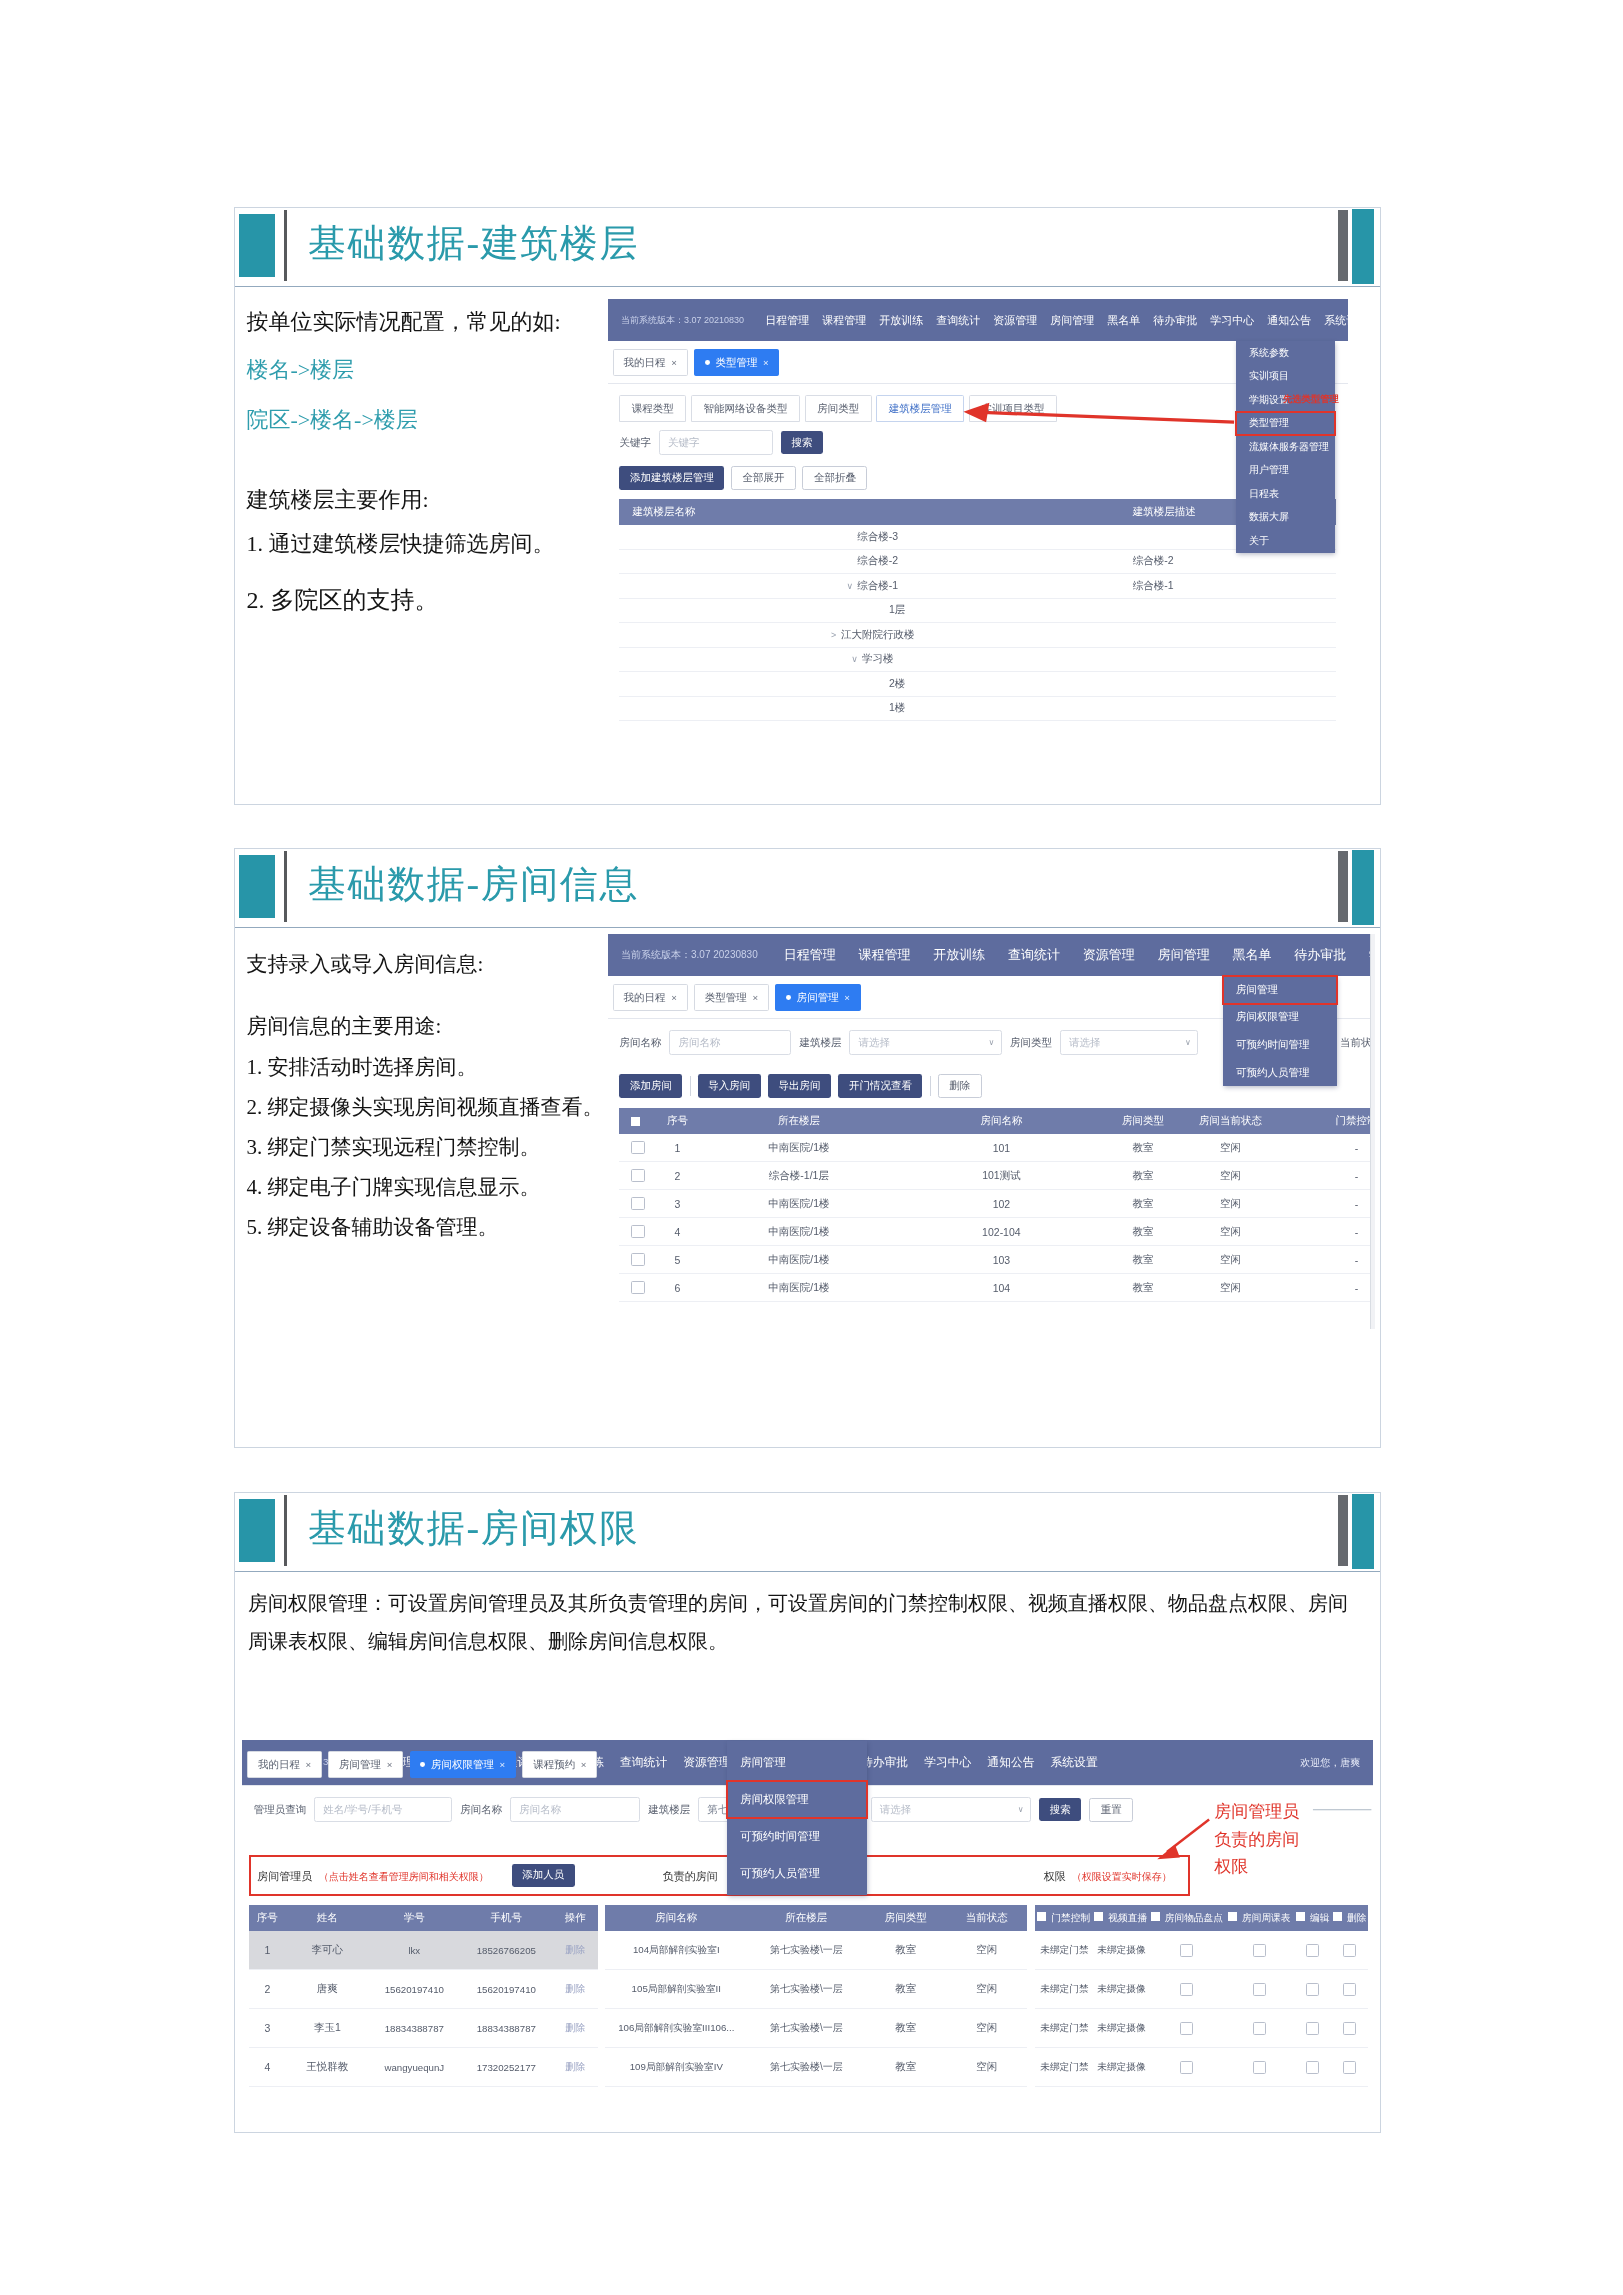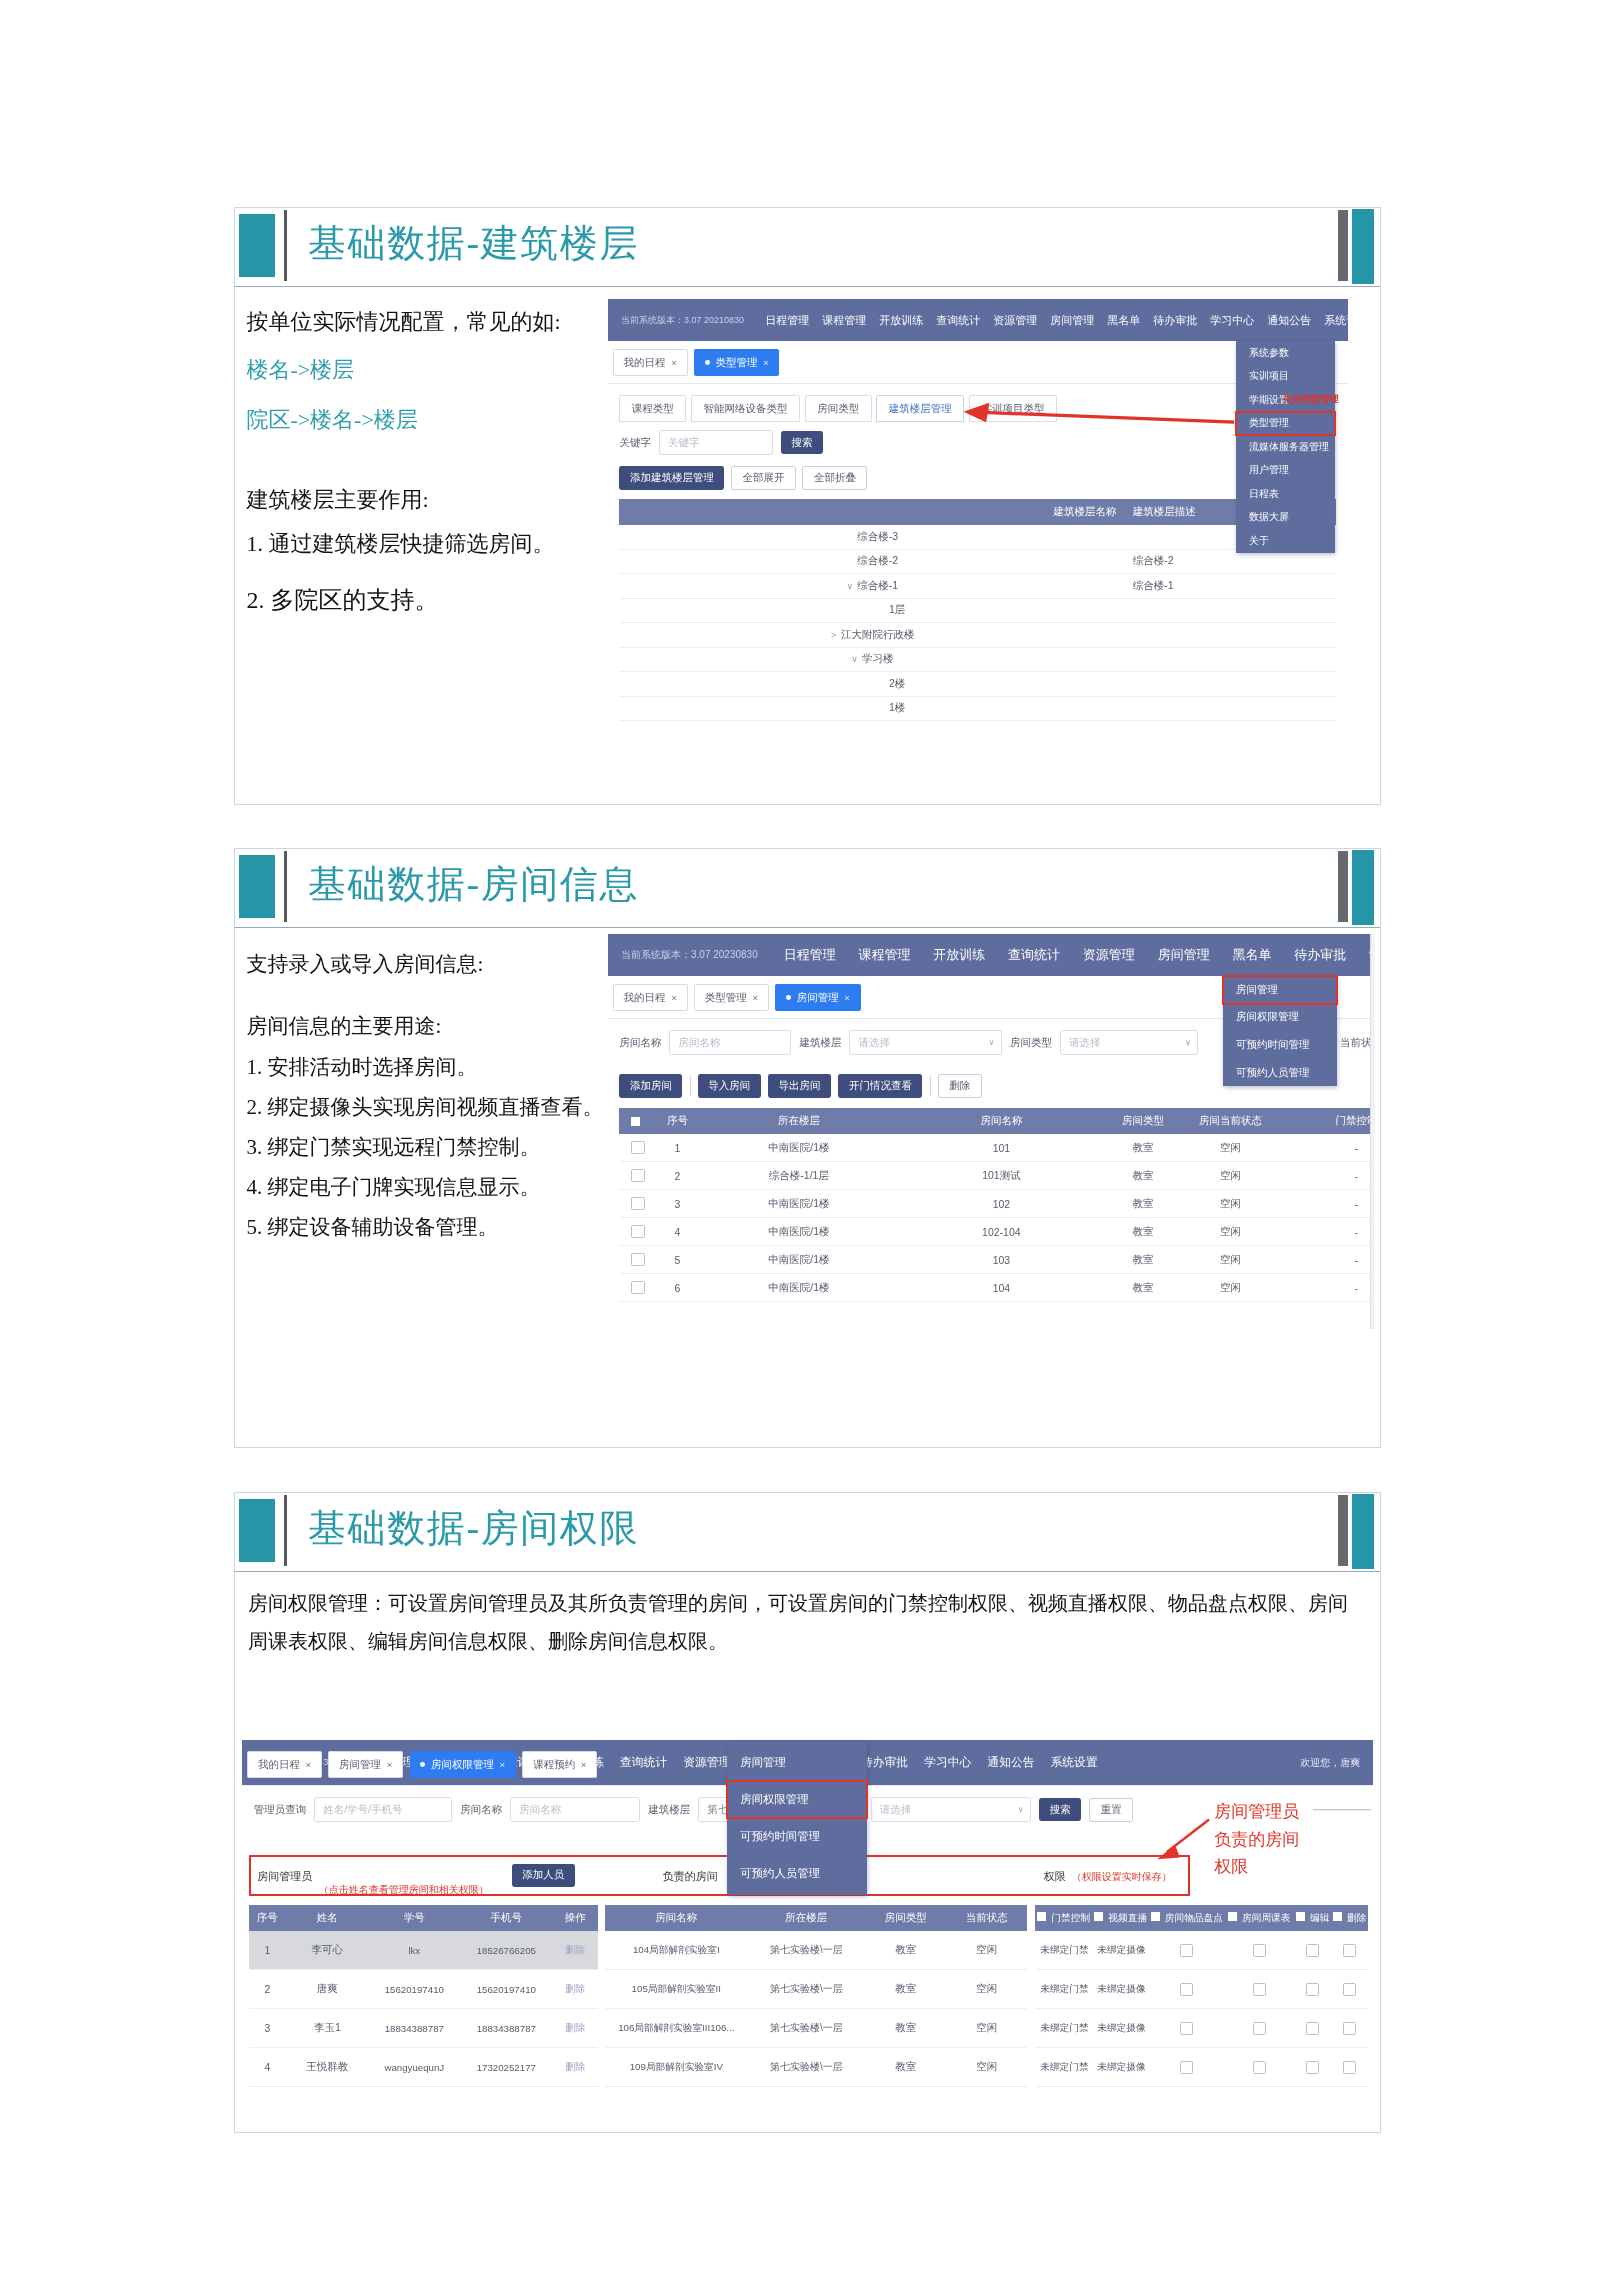--- a/index.html
+++ b/index.html
@@ -152,21 +152,21 @@
         <span class="btn-light">全部展开</span>
         <span class="btn-light">全部折叠</span>
       </div>
       <table class="grid" style="left:11.4px;top:200px;width:717px;">
         <colgroup>
             <col style="width:70%">
             <col style="width:30%">
           </colgroup>
         <thead>
             <tr>
-          <th style="text-align:right;padding-left:13px;">建筑楼层名称</th>
+          <th style="text-align:left;padding-left:13px;">建筑楼层名称</th>
           <th style="text-align:left;padding-left:11.4px;">建筑楼层描述</th>
         </tr>
           </thead>
         <tbody>
 
             <tr>
               <td class="tname" style="height:23.5px;">
                 <span class="tree-arrow"></span><span>综合楼-3</span>
               </td>
               <td style="text-align:left;padding-left:11.4px;height:23.5px;"></td>
@@ -487,21 +487,21 @@
         <span class="sel" style="width:144px;">
           <span>请选择</span>
           <span class="car">∨</span>
         </span>
         <span class="btn-dark">搜索</span>
         <span class="btn-light">重置</span>
       </div>
 
       <div style="position:absolute;left:6.5px;top:159px;width:941px;height:41px;border:2.4px solid #e0342a;box-sizing:border-box;z-index:15;background:#fff;">
         <span class="flabel" style="position:absolute;left:6.5px;top:12px;color:#333;font-size:11px;">房间管理员</span>
-        <span class="red" style="position:absolute;left:68px;top:13px;font-size:10px;white-space:nowrap;margin-top:13px;">（点击姓名查看管理房间和相关权限）</span>
+        <span class="red" style="position:absolute;left:68px;top:13px;font-size:10px;white-space:nowrap;">（点击姓名查看管理房间和相关权限）</span>
         <span class="btn-dark" style="position:absolute;left:261px;top:6.5px;">添加人员</span>
         <span class="flabel" style="position:absolute;left:412px;top:12px;color:#333;font-size:11px;">负责的房间</span>
         <span class="btn-dark" style="position:absolute;left:480px;top:6.5px;">选择房间</span>
         <span class="flabel" style="position:absolute;left:793px;top:12px;color:#333;font-size:11px;">权限</span>
         <span class="red" style="position:absolute;left:821px;top:13px;font-size:10px;white-space:nowrap;">（权限设置实时保存）</span>
       </div>
 
       <div class="ann-red" style="left:972px;top:102px;">
         <div>房间管理员</div>
         <div>负责的房间</div>

